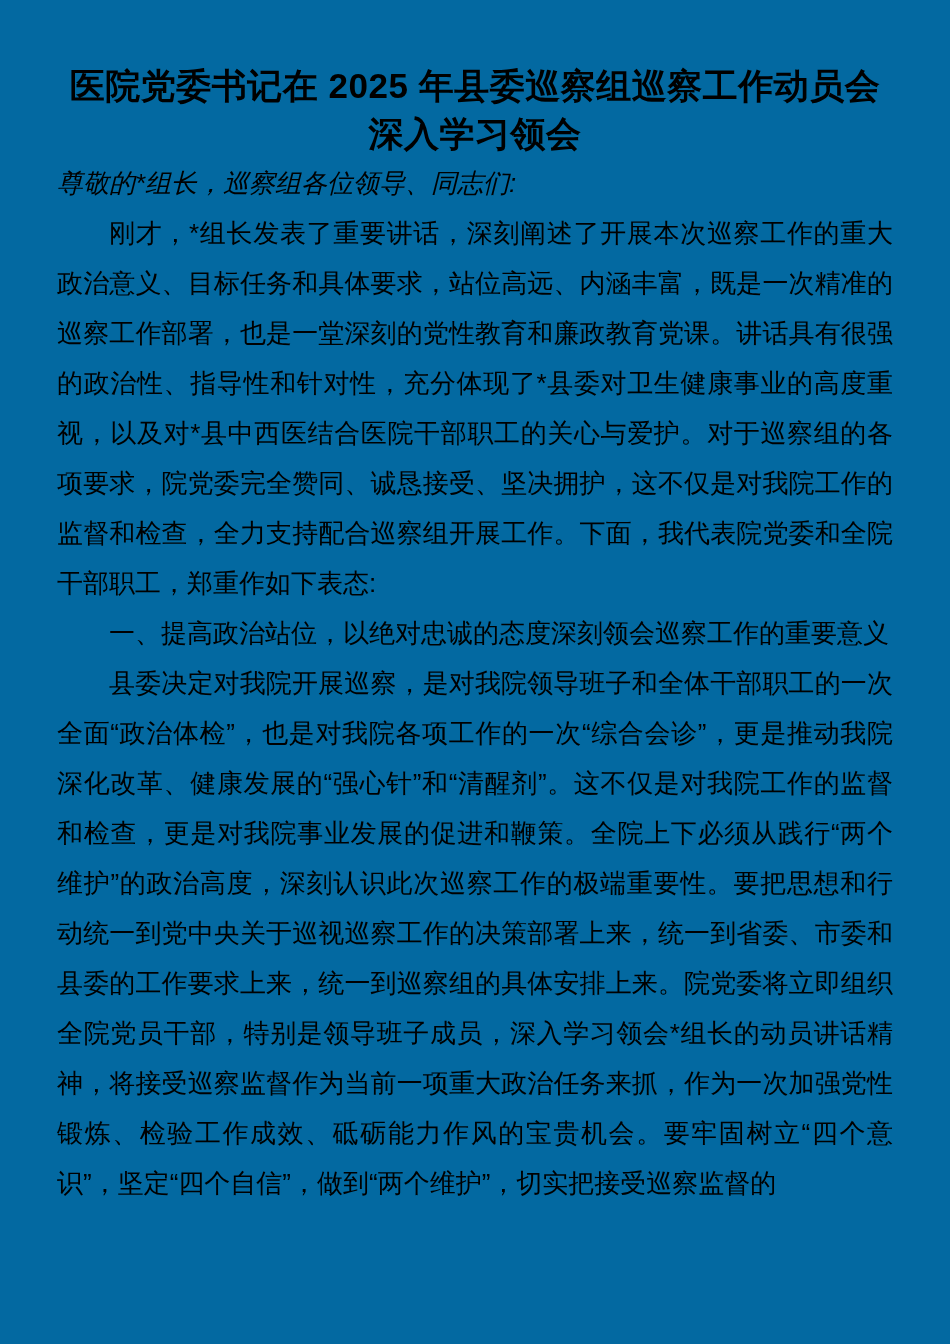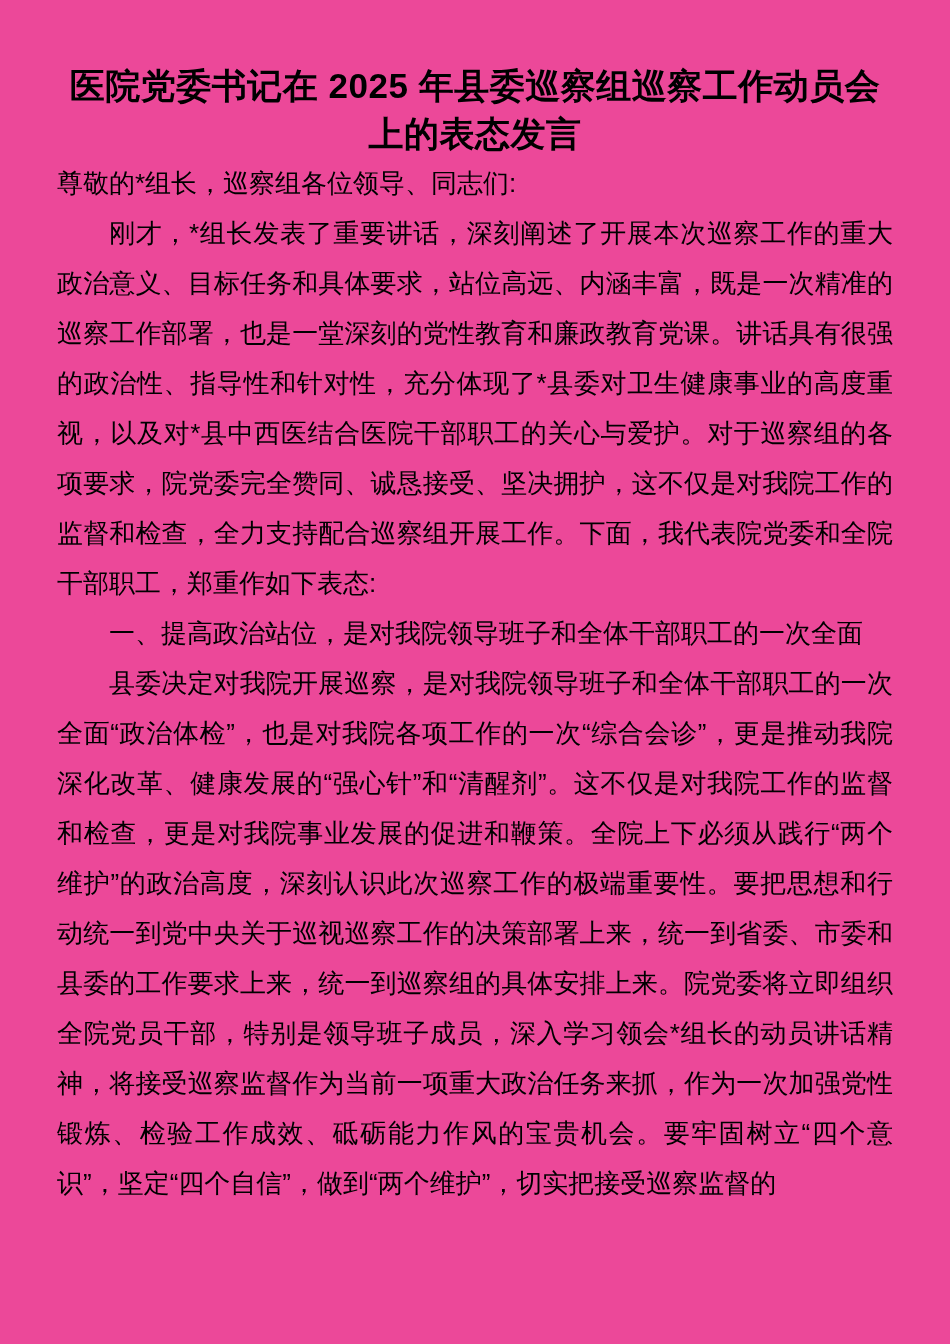--- a/index.html
+++ b/index.html
@@ -12,21 +12,21 @@
     height: 1344px;
     overflow: hidden;
     color: #000000;
     font-family: "Liberation Sans", "DejaVu Sans", sans-serif;
   }
   .page {
     box-sizing: border-box;
     width: 950px;
     height: 1344px;
     padding: 62px 57px 20px 57px;
-    background: #ec4899;
+    background: #0369a1;
   }
   .doc-title {
     margin: 0;
     font-size: 35px;
     line-height: 48px;
     font-weight: bold;
     text-align: center;
     letter-spacing: 0.5px;
   }
   .content p {
@@ -35,27 +35,28 @@
     line-height: 50px;
     text-align: justify;
     text-justify: inter-ideograph;
     word-break: break-all;
   }
   .content p.indent {
     text-indent: 2em;
   }
   .content p.no-indent {
     text-indent: 0;
+    font-style: italic;
   }
 </style>
 </head>
 <body>
 
 <div class="page">
-  <h1 class="doc-title"><span>医院党委书记在 2025 年县委巡察组巡察工作动员会</span><br><span>上的表态发言</span></h1>
+  <h1 class="doc-title"><span>医院党委书记在 2025 年县委巡察组巡察工作动员会</span><br><span>深入学习领会</span></h1>
 
   <div class="content">
     <p class="no-indent">尊敬的*组长，巡察组各位领导、同志们:</p>
     <p class="indent">刚才，*组长发表了重要讲话，深刻阐述了开展本次巡察工作的重大政治意义、目标任务和具体要求，站位高远、内涵丰富，既是一次精准的巡察工作部署，也是一堂深刻的党性教育和廉政教育党课。讲话具有很强的政治性、指导性和针对性，充分体现了*县委对卫生健康事业的高度重视，以及对*县中西医结合医院干部职工的关心与爱护。对于巡察组的各项要求，院党委完全赞同、诚恳接受、坚决拥护，这不仅是对我院工作的监督和检查，全力支持配合巡察组开展工作。下面，我代表院党委和全院干部职工，郑重作如下表态:</p>
-    <p class="indent">一、提高政治站位，是对我院领导班子和全体干部职工的一次全面</p>
+    <p class="indent">一、提高政治站位，以绝对忠诚的态度深刻领会巡察工作的重要意义</p>
     <p class="indent">县委决定对我院开展巡察，是对我院领导班子和全体干部职工的一次全面“政治体检”，也是对我院各项工作的一次“综合会诊”，更是推动我院深化改革、健康发展的“强心针”和“清醒剂”。这不仅是对我院工作的监督和检查，更是对我院事业发展的促进和鞭策。全院上下必须从践行“两个维护”的政治高度，深刻认识此次巡察工作的极端重要性。要把思想和行动统一到党中央关于巡视巡察工作的决策部署上来，统一到省委、市委和县委的工作要求上来，统一到巡察组的具体安排上来。院党委将立即组织全院党员干部，特别是领导班子成员，深入学习领会*组长的动员讲话精神，将接受巡察监督作为当前一项重大政治任务来抓，作为一次加强党性锻炼、检验工作成效、砥砺能力作风的宝贵机会。要牢固树立“四个意识”，坚定“四个自信”，做到“两个维护”，切实把接受巡察监督的</p>
   </div>
 </div>
 
 </body></html>

